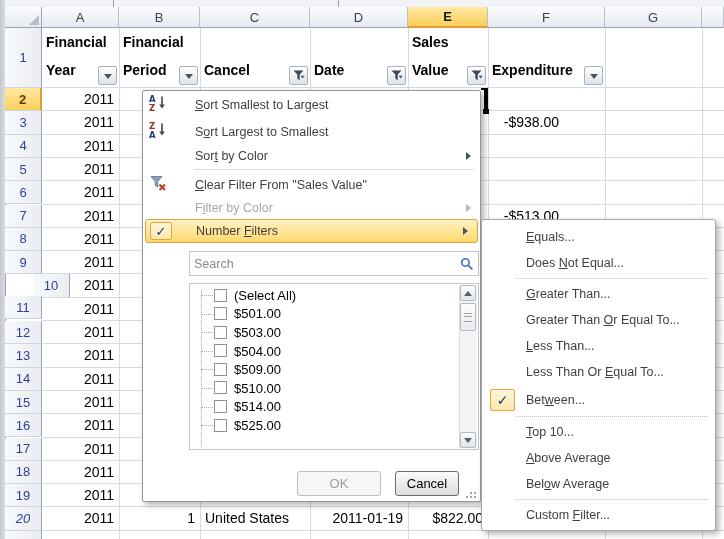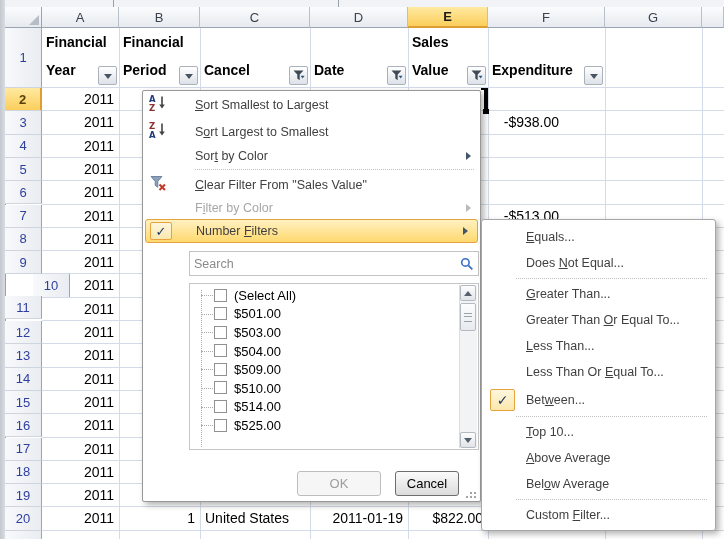--- a/index.html
+++ b/index.html
@@ -128,21 +128,21 @@
       <div class="row-h" style="top: 274.4px; height: 23.3px; margin-left: 28px;">10</div>
       <div class="row-h" style="top: 296px; height: 23.3px;">11</div>
       <div class="row-h" style="top: 321px; height: 23.3px;">12</div>
       <div class="row-h" style="top: 344.3px; height: 23.3px;">13</div>
       <div class="row-h" style="top: 367.6px; height: 23.3px;">14</div>
       <div class="row-h" style="top: 390.9px; height: 23.3px;">15</div>
       <div class="row-h" style="top: 414.2px; height: 23.3px;">16</div>
       <div class="row-h" style="top: 437.5px; height: 23.3px;">17</div>
       <div class="row-h" style="top: 460.8px; height: 23.3px;">18</div>
       <div class="row-h" style="top: 484.1px; height: 23.3px;">19</div>
-      <div class="row-h" style="top: 507.4px; height: 23.3px;">20</div>
+      <div class="row-h" style="top: 507.4px; height: 23.3px; font-style: italic;">20</div>
       <div class="row-h" style="top: 530.7px; height: 12px;"></div>
     </div>
 
   <div id="gridBg"></div>
   <div class="row1-border"></div>
   <div id="vlines">
       <div class="vline" style="left: 119px;"></div>
       <div class="vline" style="left: 200px;"></div>
       <div class="vline" style="left: 310px;"></div>
       <div class="vline" style="left: 408px;"></div>

